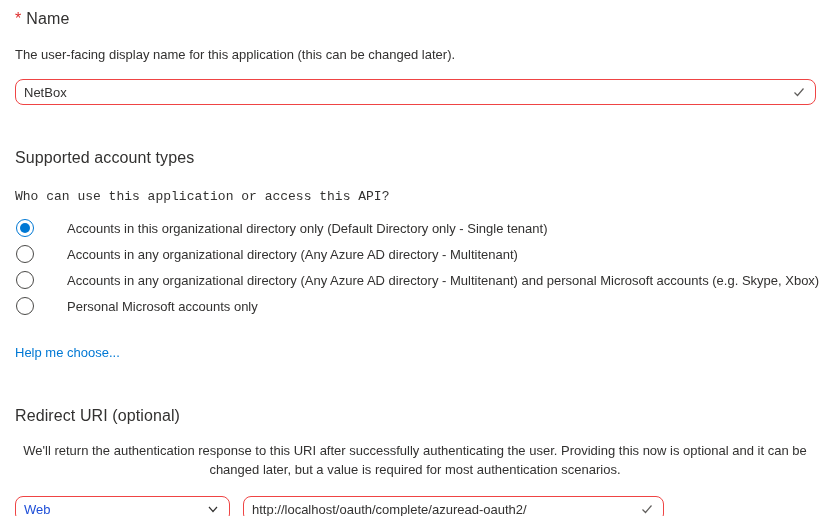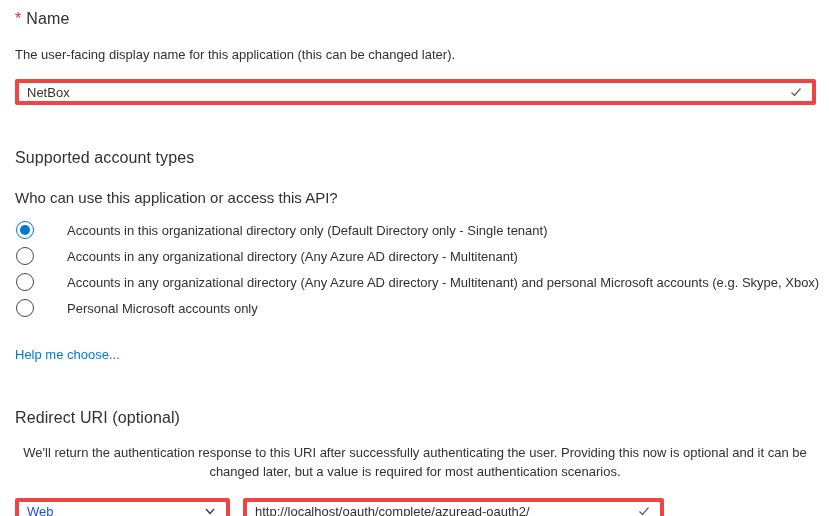--- a/index.html
+++ b/index.html
@@ -28,22 +28,22 @@
     font-size: 13px;
     color: #323130;
     line-height: 19px;
     max-width: 800px;
   }
 
   
   .field {
     display: flex;
     align-items: center;
-    border: 4px solid #ef4444;
-    border-radius: 2px;
+    border: 1px solid #ef4444;
+    border-radius: 8px;
     height: 26px;
     padding: 0 8px;
     background: #ffffff;
   }
   .field input {
     flex: 1;
     border: none;
     outline: none;
     padding: 0;
     margin: 0;
@@ -59,21 +59,21 @@
     display: inline-flex;
     align-items: center;
     justify-content: center;
     width: 16px;
     height: 16px;
   }
   .check-icon svg, .chevron-icon svg { display: block; }
 
   
   .account-types { margin-top: 44px; }
-  .question { margin-top: 22px; font-size: 15px; }
+  .question { margin-top: 22px; font-size: 13px; font-family: Liberation Mono, monospace; }
 
   .radio-list { margin-top: 11px; }
   .radio-row {
     display: flex;
     align-items: center;
     height: 26px;
     cursor: pointer;
     gap: 24px;
   }
   .radio {

